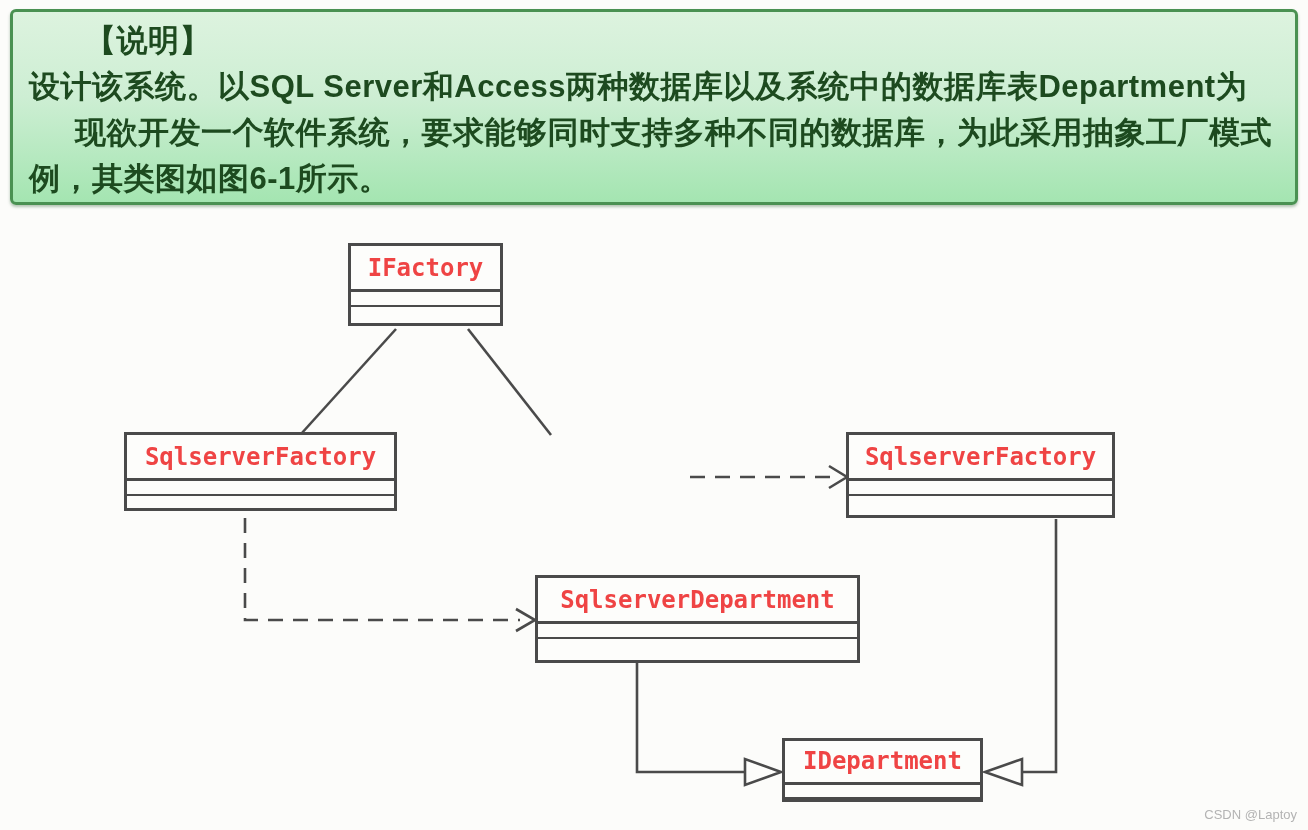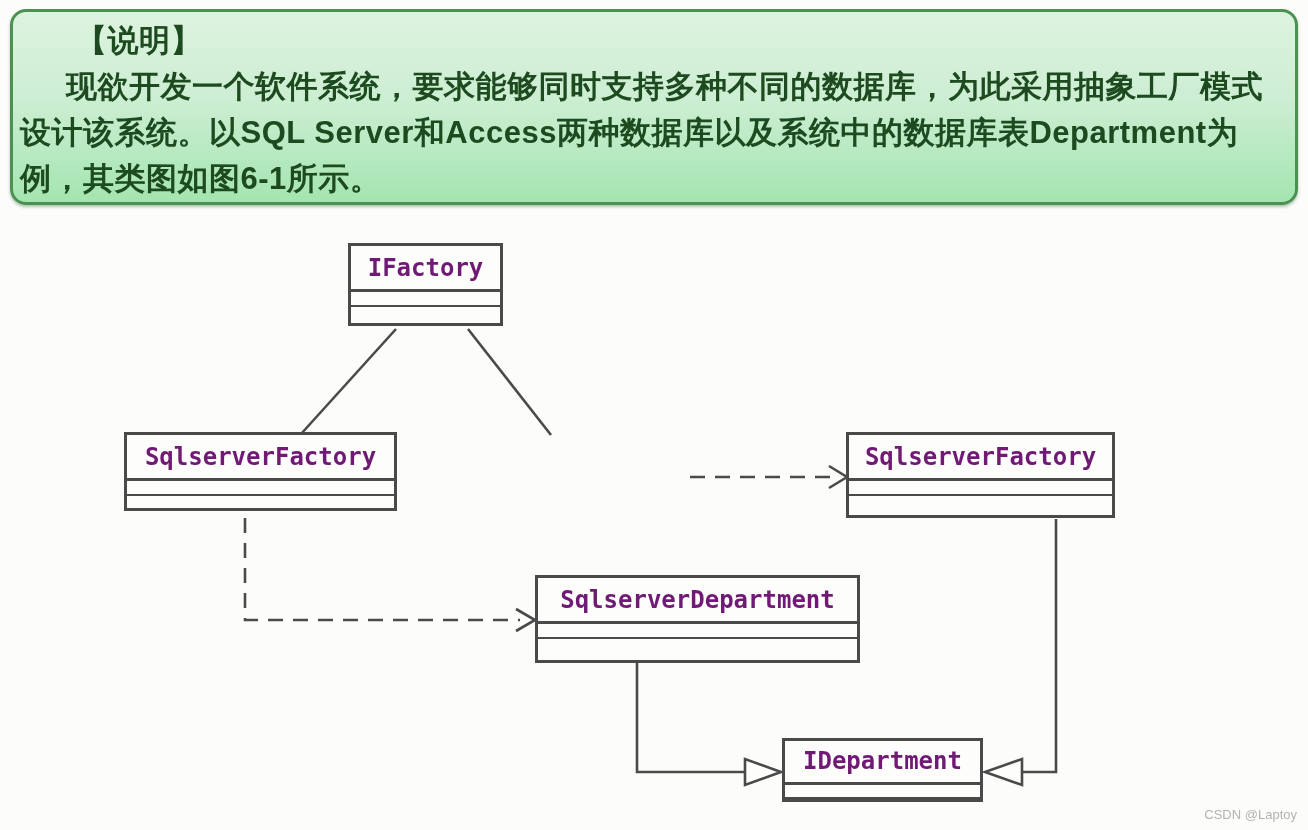--- a/index.html
+++ b/index.html
@@ -9,24 +9,24 @@
     background:#fcfcfa;
     font-family:"Liberation Sans", sans-serif;
     overflow:hidden;
   }
 
   
   .note-panel {
     position:absolute; left:10px; top:9px;
     width:1288px; height:196px;
     border:3px solid #4a9152;
-    border-radius:16px;
+    border-radius:6px;
     background:linear-gradient(to bottom, #ddf3df 0%, #cdeed3 45%, #a4e5b1 100%);
     box-shadow:0 2px 3px rgba(40,90,45,.35);
-    padding:6px 12px 0 7px;
+    padding:6px 12px 0 16px;
     color:#1d4a1f;
     font-weight:bold;
     font-size:31px;
     line-height:46px;
     letter-spacing:.5px;
   }
   .note-title { text-indent:56px; }
   .note-line.first-indent { text-indent:46px; }
 
   
@@ -39,40 +39,40 @@
     border:3px solid #4a4a4a;
     display:flex; flex-direction:column;
   }
   .cls-name {
     height:46px;
     border-bottom:3px solid #4a4a4a;
     display:flex; align-items:center; justify-content:center;
     font-family:"DejaVu Sans Mono", monospace;
     font-weight:bold;
     font-size:24px;
-    color:#701a75;
+    color:#ef4444;
     white-space:nowrap;
   }
   .cls-attrs { height:15px; border-bottom:2px solid #4a4a4a; }
   .cls-ops { flex:1; }
 
   
   .watermark {
     position:absolute; right:11px; bottom:8px;
     font-size:13px; color:#b3b3b3;
     font-family:"Liberation Sans", sans-serif;
   }
 </style>
 </head>
 <body>
 
 <section class="note-panel">
   <div class="note-title">【说明】</div>
+  <div class="note-line">设计该系统。以SQL Server和Access两种数据库以及系统中的数据库表Department为</div>
   <div class="note-line first-indent">现欲开发一个软件系统，要求能够同时支持多种不同的数据库，为此采用抽象工厂模式</div>
-  <div class="note-line">设计该系统。以SQL Server和Access两种数据库以及系统中的数据库表Department为</div>
   <div class="note-line">例，其类图如图6-1所示。</div>
 </section>
 
 <div class="diagram-layer">
 
   <svg class="connectors" width="1308" height="830" viewBox="0 0 1308 830">
     <g stroke="#4a4a4a" stroke-width="2.6" fill="none">
 
       <path d="M396 329 L301 434"></path>
       <path d="M468 329 L551 435"></path>

